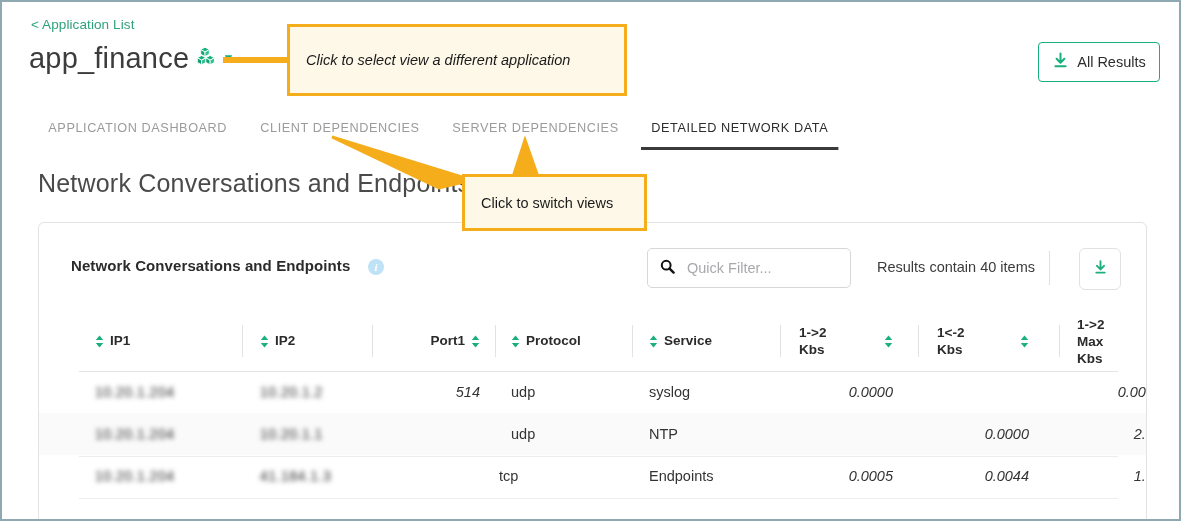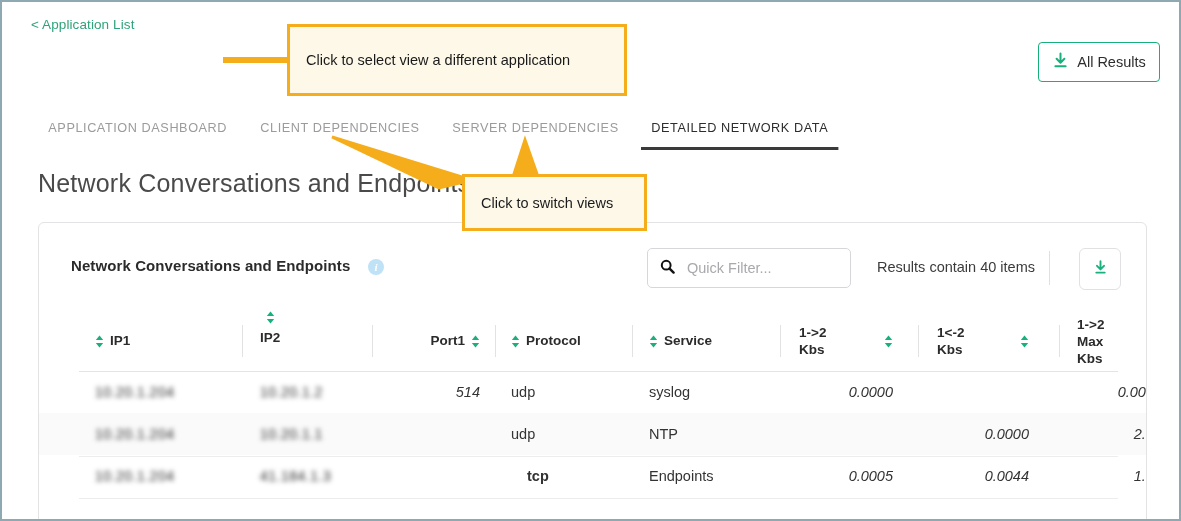--- a/index.html
+++ b/index.html
@@ -300,32 +300,51 @@
     display: flex;
     align-items: center;
     z-index: 20;
   }
   .callout .ctext {
     font-size: 14.5px;
     color: #1a1a1a;
     padding-left: 16px;
     font-family: "Liberation Sans", sans-serif;
   }
-  #callout-app { left: 285px; top: 22px; width: 340px; height: 72px; }
+  #callout-app { left: 285px; top: 22px; width: 340px; height: 72px; font-style: italic; }
   #callout-views { left: 460px; top: 172px; width: 185px; height: 57px; }
 
   .leader { position: absolute; z-index: 19; }
 </style>
 </head>
 <body>
 
 <div id="page">
 
   <div class="breadcrumb">&lt; Application List</div>
 
+  <div class="apptitle-row">
+    <span class="apptitle">app_finance</span>
+    <span class="cubes-icon">
+      <svg width="22" height="22" viewBox="0 0 22 22">
+        <g fill="#19b07c" stroke="#ffffff" stroke-width="0.9">
+          <path d="M10 2.2 L14.3 4.6 L10 7 L5.7 4.6 Z"></path>
+          <path d="M5.7 4.6 L10 7 L10 11.6 L5.7 9.2 Z" fill="#13a070"></path>
+          <path d="M14.3 4.6 L14.3 9.2 L10 11.6 L10 7 Z" fill="#2ec18d"></path>
+          <path d="M6.6 10.4 L10.9 12.8 L6.6 15.2 L2.3 12.8 Z"></path>
+          <path d="M2.3 12.8 L6.6 15.2 L6.6 19.8 L2.3 17.4 Z" fill="#13a070"></path>
+          <path d="M10.9 12.8 L10.9 17.4 L6.6 19.8 L6.6 15.2 Z" fill="#2ec18d"></path>
+          <path d="M15.1 10.4 L19.4 12.8 L15.1 15.2 L10.8 12.8 Z"></path>
+          <path d="M10.8 12.8 L15.1 15.2 L15.1 19.8 L10.8 17.4 Z" fill="#13a070"></path>
+          <path d="M19.4 12.8 L19.4 17.4 L15.1 19.8 L15.1 15.2 Z" fill="#2ec18d"></path>
+        </g>
+      </svg>
+    </span>
+    <span class="chev">▾</span>
+  </div>
 
   <div class="allresults-btn">
     <span>
       <svg width="17" height="17" viewBox="0 0 17 17">
         <path d="M8.5 1.6 V10.2 M4.6 6.8 L8.5 10.7 L12.4 6.8" stroke="#19b07c" stroke-width="2" fill="none" stroke-linecap="round" stroke-linejoin="round"></path>
         <path d="M3.4 14.2 H13.6" stroke="#19b07c" stroke-width="2" stroke-linecap="round"></path>
       </svg>
     </span>
     <span class="lbl">All Results</span>
   </div>
@@ -375,21 +394,21 @@
           <span class="sorticon">
             <svg width="9" height="13" viewBox="0 0 9 13">
                 <path d="M4.5 0.5 L8.2 5 H0.8 Z" fill="#19b07c"></path>
                 <path d="M4.5 12.5 L0.8 8 H8.2 Z" fill="#19b07c"></path>
               </svg>
           </span>
           <span class="txt">IP1</span>
         </div>
         <div class="col-div" style="left:203px;"></div>
 
-        <div class="th" style="left:221px;flex-direction:column;">
+        <div class="th" style="left:221px;">
           <span class="sorticon">
             <svg width="9" height="13" viewBox="0 0 9 13">
                 <path d="M4.5 0.5 L8.2 5 H0.8 Z" fill="#19b07c"></path>
                 <path d="M4.5 12.5 L0.8 8 H8.2 Z" fill="#19b07c"></path>
               </svg>
           </span>
           <span class="txt">IP2</span>
         </div>
         <div class="col-div" style="left:333px;"></div>
 
@@ -492,21 +511,21 @@
       <div class="rowline" style="top:145px;"></div>
 
       <div class="row">
         <div class="cell" style="left:56px;">
             <span class="blur">10.20.1.204</span>
           </div>
         <div class="cell" style="left:221px;">
             <span class="blur">41.184.1.3</span>
           </div>
         <div class="cell num" style="left:350px; width:91px;"></div>
-        <div class="cell" style="left:488px;font-weight:bold;">tcp</div>
+        <div class="cell" style="left:460px;">tcp</div>
         <div class="cell" style="left:610px;">Endpoints</div>
         <div class="cell num" style="left:760px; width:94px;">0.0005</div>
         <div class="cell num" style="left:898px; width:92px;">0.0044</div>
         <div class="cell num" style="left:1015px; width:108px;">1.60</div>
       </div>
       <div class="rowline" style="top:187px;"></div>
 
     </div>
   </div>
 

